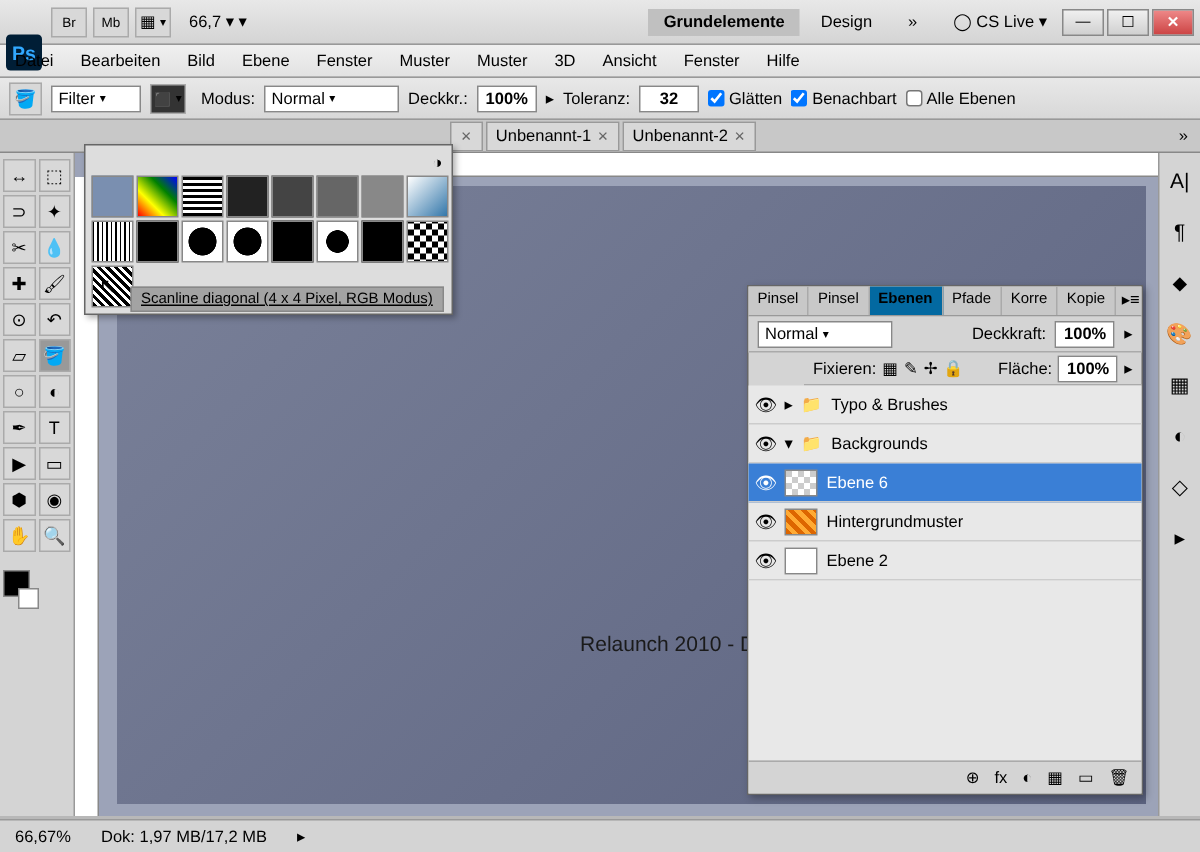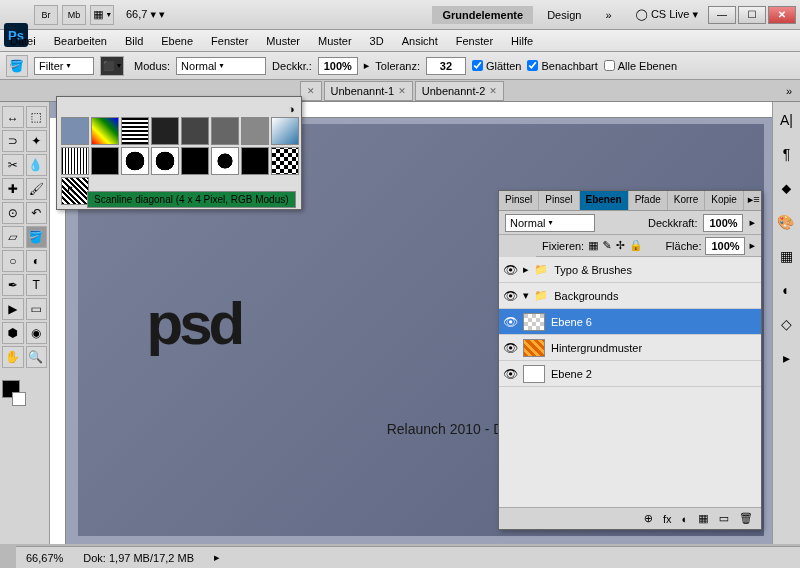--- a/index.html
+++ b/index.html
@@ -50,42 +50,42 @@
 .canvas-sub { position: absolute; top: 72%; left: 45%; font-size: 14px; color: #1a1a1a; }
 
 
 .rpanel { width: 28px; background: #d4d4d4; border-left: 1px solid #999; display: flex; flex-direction: column; align-items: center; padding: 8px 0; gap: 14px; }
 .rpanel-icon { width: 20px; height: 20px; display: flex; align-items: center; justify-content: center; font-size: 14px; }
 
 
 .pattern-popup { position: absolute; top: 96px; left: 56px; width: 246px; background: #ddd; border: 1px solid #666; box-shadow: 2px 2px 4px rgba(0,0,0,0.3); z-index: 50; padding: 4px; }
 .pattern-grid { display: grid; grid-template-columns: repeat(8, 28px); grid-auto-rows: 28px; gap: 2px; }
 .pswatch { width: 28px; height: 28px; border: 1px solid #888; }
-.pattern-tooltip { position: absolute; left: 30px; top: 94px; background: #15803d; border: 1px solid #888; padding: 2px 6px; font-size: 10px; white-space: nowrap; }
+.pattern-tooltip { position: absolute; left: 30px; top: 94px; background: #a3a3a3; border: 1px solid #888; padding: 2px 6px; font-size: 10px; white-space: nowrap; text-decoration: underline; }
 
 
 .layers-panel { position: absolute; top: 190px; left: 498px; width: 264px; background: #d4d4d4; border: 1px solid #666; box-shadow: 2px 2px 5px rgba(0,0,0,0.3); z-index: 40; }
 .lp-tabs { height: 20px; background: #c8c8c8; display: flex; border-bottom: 1px solid #999; }
 .lp-tab { padding: 3px 6px; font-size: 10px; border-right: 1px solid #aaa; }
 .lp-tab.active { background: #0369a1; font-weight: bold; }
 .lp-row1 { height: 24px; display: flex; align-items: center; padding: 0 6px; gap: 6px; background: #d4d4d4; border-bottom: 1px solid #aaa; }
 .lp-mode { width: 90px; height: 18px; background: white; border: 1px solid #888; padding: 0 4px; display: flex; align-items: center; }
 .lp-row2 { height: 22px; display: flex; align-items: center; padding: 0 6px; gap: 4px; border-bottom: 1px solid #aaa; font-size: 10px; margin-left: 37px; }
 .layer-list { background: #e8e8e8; }
 .layer-item { height: 26px; display: flex; align-items: center; border-bottom: 1px solid #ccc; padding: 0 4px; gap: 6px; }
 .layer-item.sel { background: #3a7fd6; color: white; }
 .layer-eye { width: 14px; font-size: 12px; }
 .layer-thumb { width: 22px; height: 18px; background: white; border: 1px solid #888; }
 .layer-thumb.checker { background: repeating-conic-gradient(#ccc 0 25%, white 0 50%) 0/8px 8px; }
 .layer-thumb.orange { background: repeating-linear-gradient(45deg,#d60,#d60 3px,#fa3 3px,#fa3 6px); }
 .lp-blank { height: 120px; background: #e8e8e8; }
 .lp-footer { height: 22px; background: #d4d4d4; border-top: 1px solid #aaa; display: flex; align-items: center; justify-content: flex-end; gap: 10px; padding: 0 8px; font-size: 11px; }
 
 
-.statusbar { position: absolute; bottom: 0; left: 0; right: 0; height: 22px; background: #d4d4d4; border-top: 1px solid #999; display: flex; align-items: center; padding: 0 10px; gap: 20px; font-size: 10px; margin-left: 16px; }
+.statusbar { position: absolute; bottom: 0; left: 0; right: 0; height: 22px; background: #d4d4d4; border-top: 1px solid #999; display: flex; align-items: center; padding: 0 10px; gap: 20px; font-size: 10px; }
 
 .arrow-d::after { content: "▾"; font-size: 8px; margin-left: 3px; }
 </style>
 </head>
 <body>
 
 <div class="titlebar">
   <div class="ps-logo">Ps</div>
   <div class="tb-btn">Br</div>
   <div class="tb-btn">Mb</div>
@@ -205,21 +205,20 @@
       </div>
     <div style="height:8px"></div>
     <div class="swatch-fg"></div>
     <div class="swatch-bg"></div>
   </div>
 
   <div class="canvas-area">
     <div class="ruler-h"></div>
     <div class="ruler-v"></div>
     <div class="canvas">
-      <div class="canvas-text">psd</div>
       <div class="canvas-sub">Relaunch 2010 - Das ne</div>
     </div>
   </div>
 
   <div class="rpanel">
     <div class="rpanel-icon">A|</div>
     <div class="rpanel-icon">¶</div>
     <div class="rpanel-icon">⬥</div>
     <div class="rpanel-icon">🎨</div>
     <div class="rpanel-icon">▦</div>

